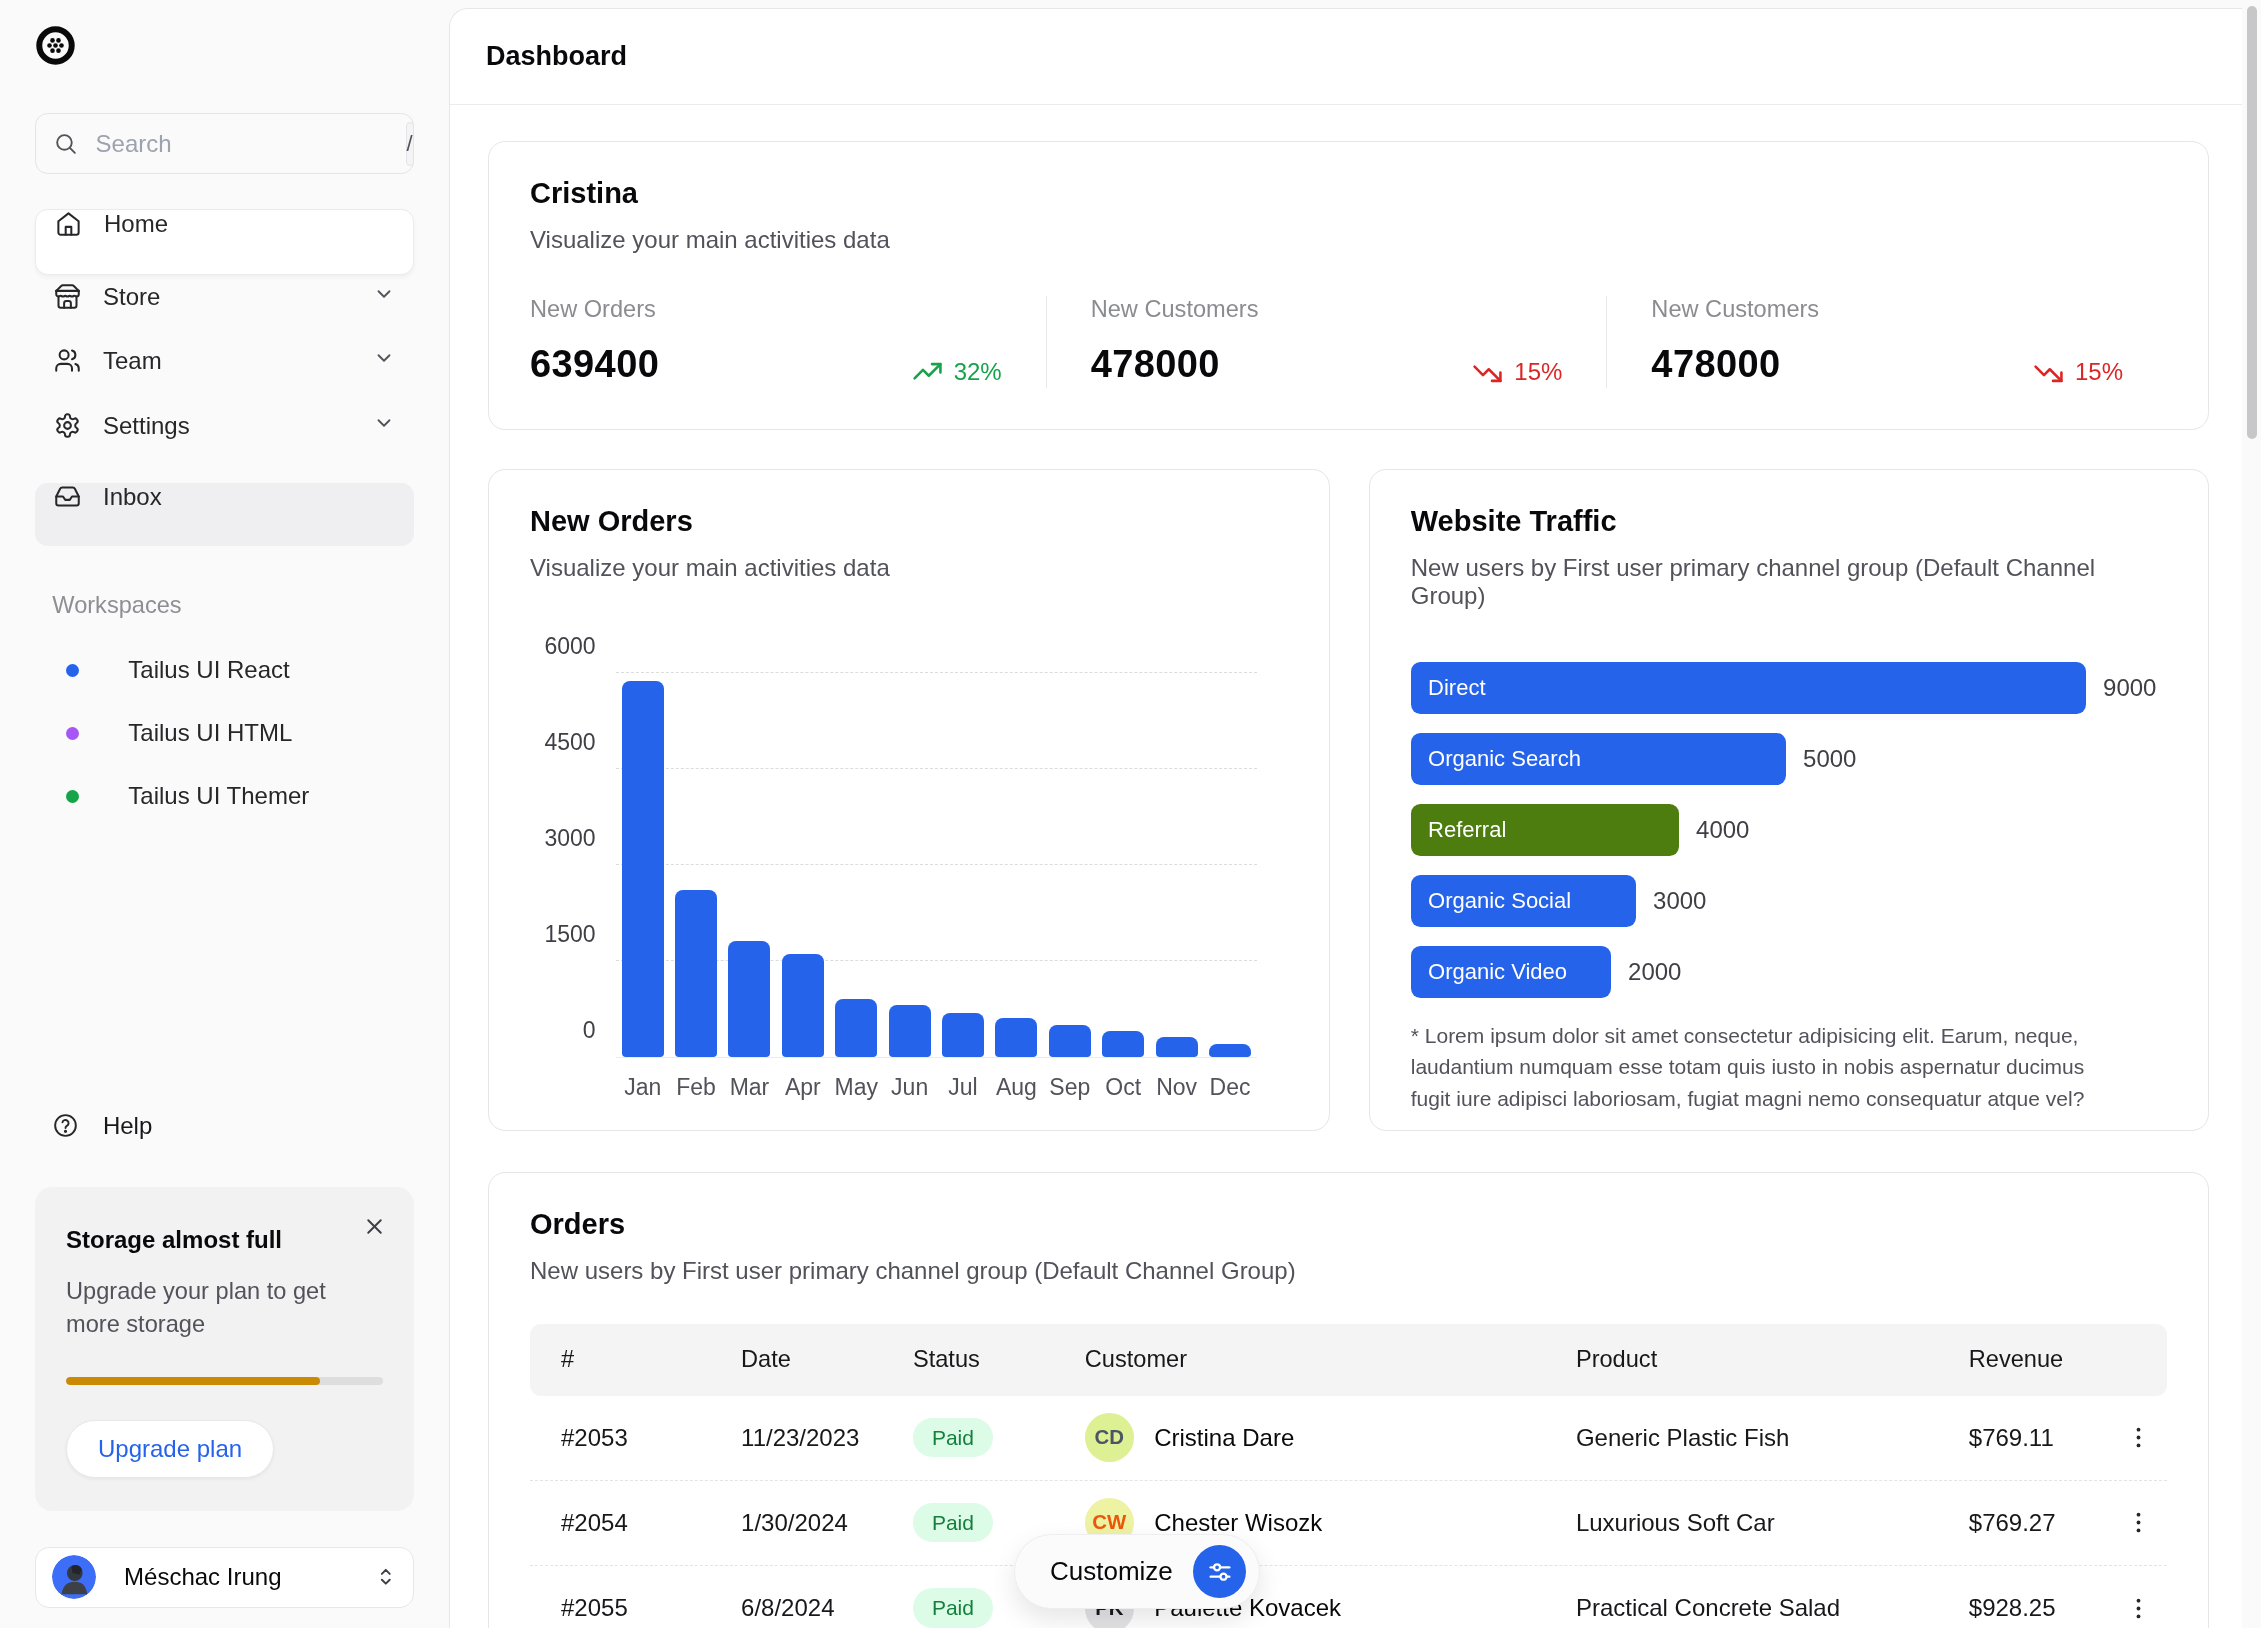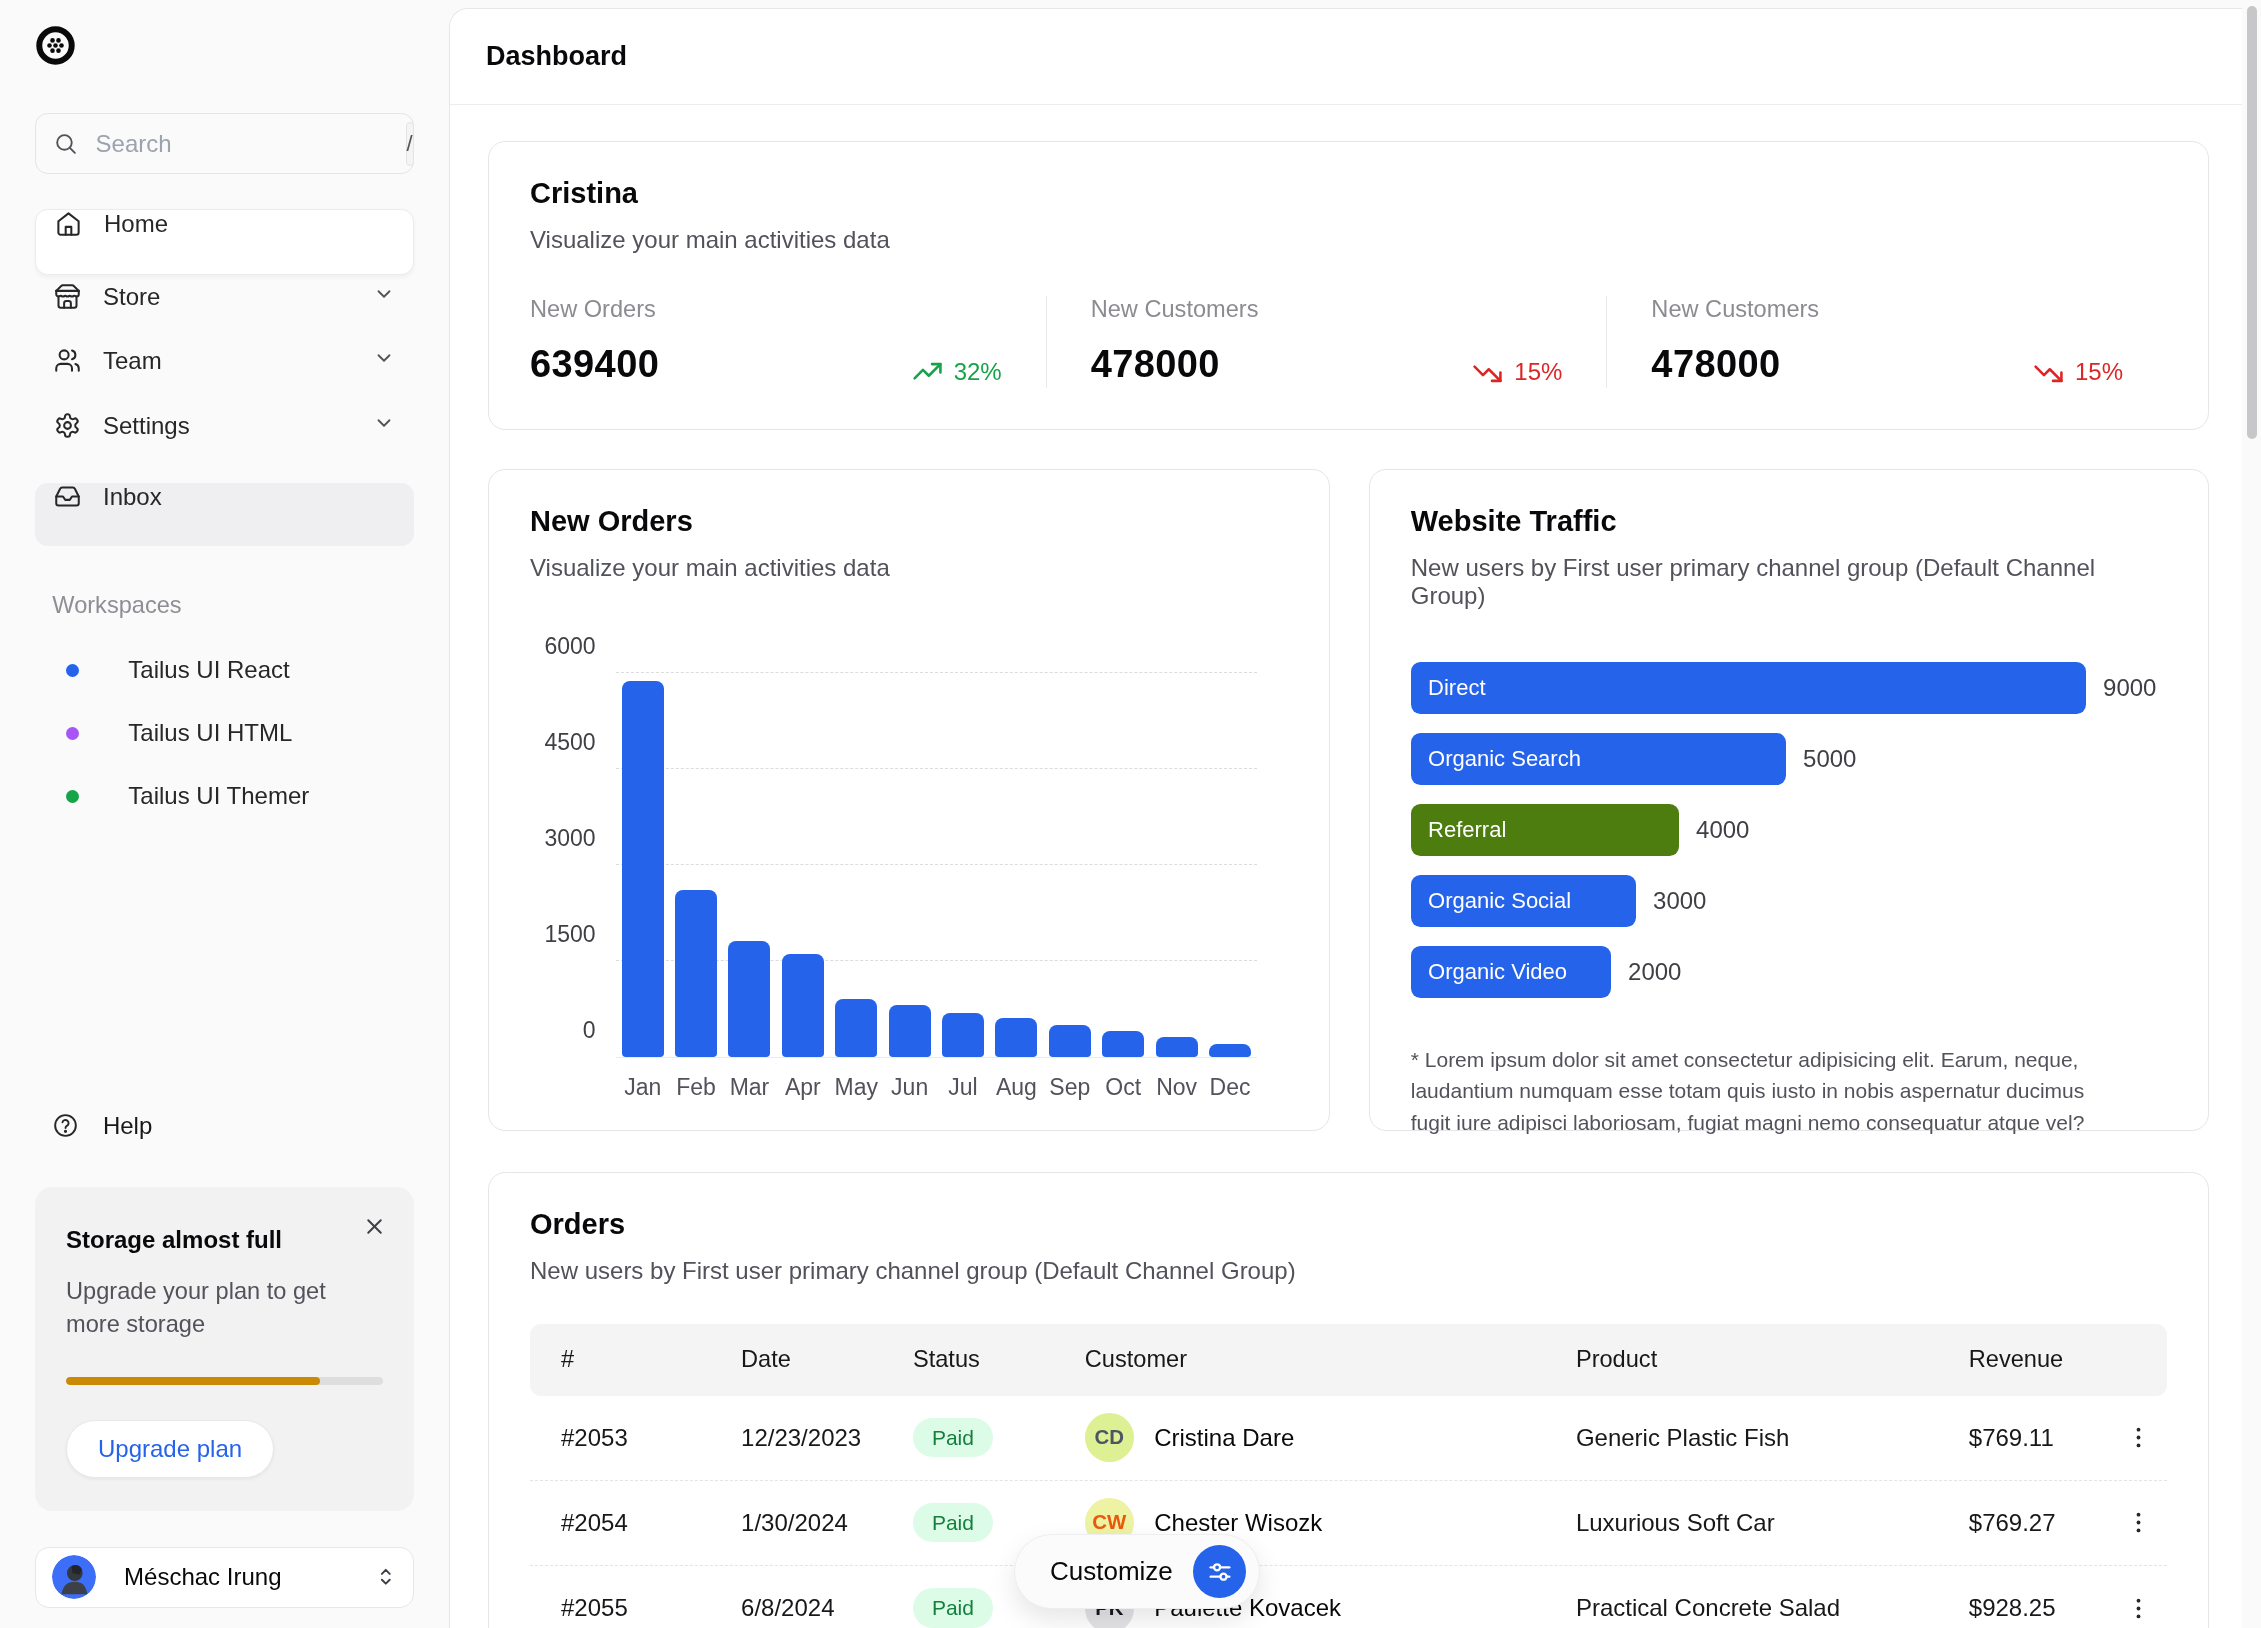--- a/index.html
+++ b/index.html
@@ -105,21 +105,21 @@
   .bars { position: absolute; left: 0; right: 0; bottom: 0; top: 0; display: flex; }
   .bar-slot { flex: 1; position: relative; }
   .vbar { position: absolute; bottom: 0; left: 50%; transform: translateX(-50%); width: 42px; border-radius: 7.9px 7.9px 3.9px 3.9px; }
   .xlabel { position: absolute; top: calc(100% + 17.3px); left: 50%; transform: translateX(-50%); font-size: 23px; color: #52525b; }
 
   
   .hbars { margin-top: 52px; }
   .hbar-row { display: flex; align-items: center; margin-bottom: 19px; }
   .hbar { height: 52px; border-radius: 9.4px; display: flex; align-items: center; padding-left: 17.3px; color: #ffffff; font-size: 22px; }
   .hbar-value { margin-left: 17.3px; font-size: 24px; color: #3f3f46; }
-  .footnote { margin-top: 46px; font-size: 21px; line-height: 1.5; color: #52525b; width: 92%; }
+  .footnote { margin-top: 22px; font-size: 21px; line-height: 1.5; color: #52525b; width: 92%; }
 
   
   .orders-card { min-height: 597px; margin-bottom: 31px; }
   .table { margin-top: 39px; }
   .thead {
     display: grid; grid-template-columns: 11% 10.5% 10.5% 30% 24% 10.5% 3.5%;
     background: #f4f4f5; border-radius: 11px; height: 72px; align-items: center;
   }
   .thead .th { font-size: 23.6px; font-weight: 500; color: #18181b; padding-left: 31px; }
   .trow {
@@ -451,21 +451,21 @@
               <div class="th">Date</div>
               <div class="th">Status</div>
               <div class="th">Customer</div>
               <div class="th">Product</div>
               <div class="th">Revenue</div>
               <div></div>
             </div>
           <div class="tbody">
               <div class="trow">
                 <div class="td">#2053</div>
-                <div class="td">12/23/2023</div>
+                <div class="td">11/23/2023</div>
                 <div class="td"><span class="pill-paid" style="background: rgb(220, 252, 231); color: rgb(21, 128, 61);">Paid</span></div>
                 <div class="td cust">
                   <span class="cust-avatar" style="background: rgb(221, 240, 147); color: rgb(75, 85, 99);">CD</span>
                   <span class="cust-name">Cristina Dare</span>
                 </div>
                 <div class="td">Generic Plastic Fish</div>
                 <div class="td">$769.11</div>
                 <span class="kebab"><svg viewBox="0 0 24 24" fill="currentColor" stroke="none">
                     <circle cx="12" cy="5" r="1.7"></circle>
                     <circle cx="12" cy="12" r="1.7"></circle>

